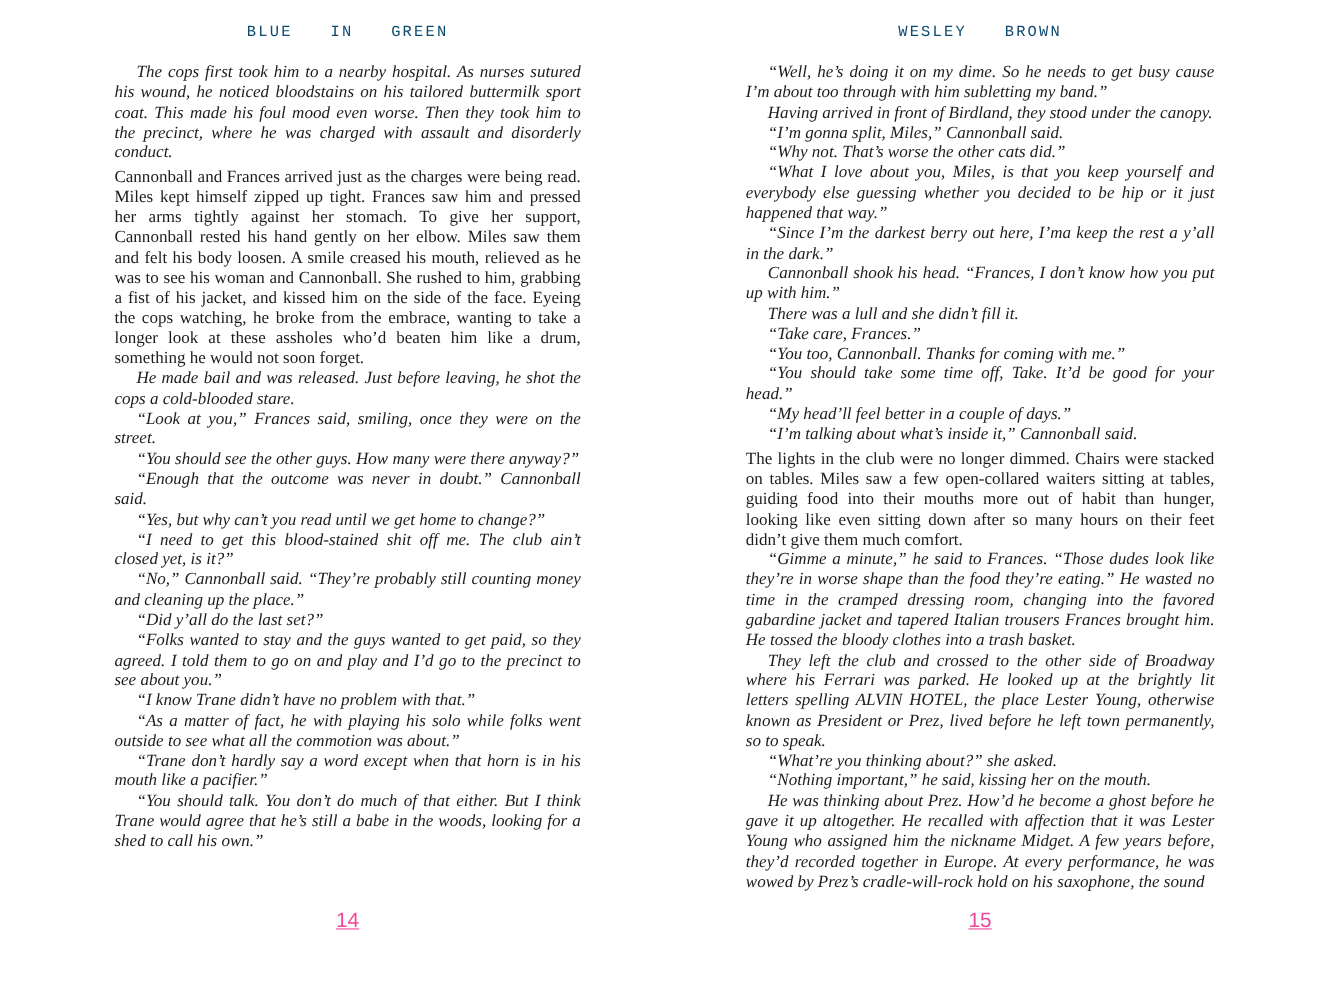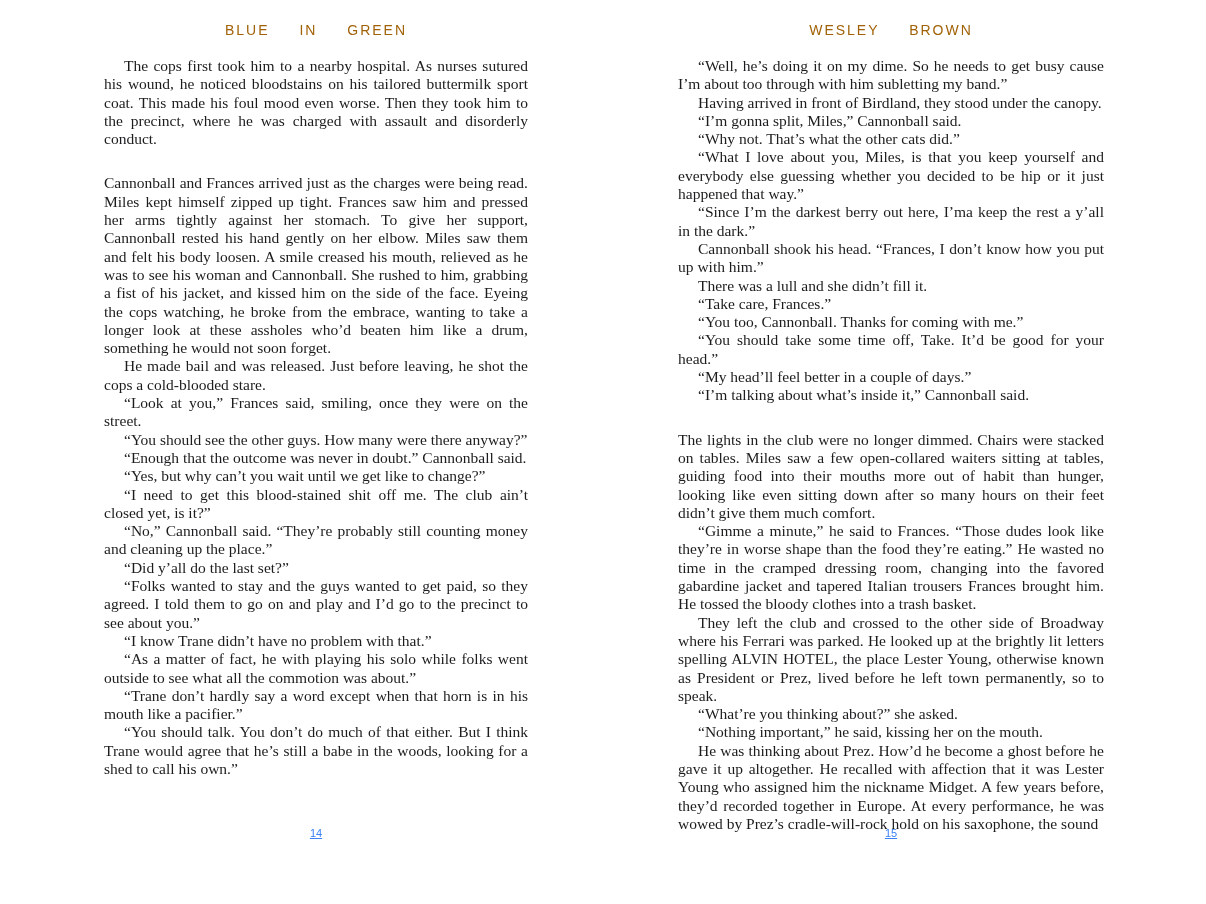--- a/index.html
+++ b/index.html
@@ -22,92 +22,92 @@
   }
   .page-left  { left: 104px; width: 424px; }
   .page-right { left: 678px; width: 426px; }
 
   .running-head {
     position: absolute;
     top: 22px;
     left: 0;
     width: 100%;
     text-align: center;
-    font-family: Liberation Sans, sans-serif;
+    font-family: Liberation Mono, monospace;
     font-size: 14px;
     letter-spacing: 2px;
     word-spacing: 24px;
-    color: #a16207;
+    color: #0c4a6e;
     white-space: nowrap;
   }
 
   .body-text {
     position: absolute;
     top: 57px;
     left: 0;
     right: 0;
     font-family: "Liberation Serif", serif;
     font-size: 15.5px;
     line-height: 18.3px;
     text-align: justify;
     color: #1c1c1e;
   }
   .body-text p.para {
     margin: 0;
     padding: 0;
   }
-  .body-text p.indent { text-indent: 20px; }
-  .body-text p.space-before { margin-top: 26px; }
+  .body-text p.indent { text-indent: 20px; font-style: italic; }
+  .body-text p.space-before { margin-top: 4px; }
 
   .page-number {
     position: absolute;
     top: 827px;
     left: 0;
     width: 100%;
     text-align: center;
     font-family: "Liberation Sans", sans-serif;
-    font-size: 11px;
-    color: #3b82f6;
+    font-size: 19px;
+    color: #ec4899;
     text-decoration: underline;
   }
 </style>
 </head>
 <body>
 
 <div class="spread">
 
   <div class="page page-left">
     <div class="running-head">BLUE IN GREEN</div>
     <div class="body-text">
         <p class="para indent">The cops first took him to a nearby hospital. As nurses sutured his wound, he noticed bloodstains on his tailored buttermilk sport coat. This made his foul mood even worse. Then they took him to the precinct, where he was charged with assault and disorderly conduct.</p>
         <p class="para space-before">Cannonball and Frances arrived just as the charges were being read. Miles kept himself zipped up tight. Frances saw him and pressed her arms tightly against her stomach. To give her support, Cannonball rested his hand gently on her elbow. Miles saw them and felt his body loosen. A smile creased his mouth, relieved as he was to see his woman and Cannonball. She rushed to him, grabbing a fist of his jacket, and kissed him on the side of the face. Eyeing the cops watching, he broke from the embrace, wanting to take a longer look at these assholes who’d beaten him like a drum, something he would not soon forget.</p>
         <p class="para indent">He made bail and was released. Just before leaving, he shot the cops a cold-blooded stare.</p>
         <p class="para indent">“Look at you,” Frances said, smiling, once they were on the street.</p>
         <p class="para indent">“You should see the other guys. How many were there anyway?”</p>
         <p class="para indent">“Enough that the outcome was never in doubt.” Cannonball said.</p>
-        <p class="para indent">“Yes, but why can’t you wait until we get like to change?”</p>
+        <p class="para indent">“Yes, but why can’t you read until we get home to change?”</p>
         <p class="para indent">“I need to get this blood-stained shit off me. The club ain’t closed yet, is it?”</p>
         <p class="para indent">“No,” Cannonball said. “They’re probably still counting money and cleaning up the place.”</p>
         <p class="para indent">“Did y’all do the last set?”</p>
         <p class="para indent">“Folks wanted to stay and the guys wanted to get paid, so they agreed. I told them to go on and play and I’d go to the precinct to see about you.”</p>
         <p class="para indent">“I know Trane didn’t have no problem with that.”</p>
         <p class="para indent">“As a matter of fact, he with playing his solo while folks went outside to see what all the commotion was about.”</p>
         <p class="para indent">“Trane don’t hardly say a word except when that horn is in his mouth like a pacifier.”</p>
         <p class="para indent">“You should talk. You don’t do much of that either. But I think Trane would agree that he’s still a babe in the woods, looking for a shed to call his own.”</p>
       </div>
     <div class="page-number">14</div>
   </div>
 
   <div class="page page-right">
     <div class="running-head">WESLEY BROWN</div>
     <div class="body-text">
         <p class="para indent">“Well, he’s doing it on my dime. So he needs to get busy cause I’m about too through with him subletting my band.”</p>
         <p class="para indent">Having arrived in front of Birdland, they stood under the canopy.</p>
         <p class="para indent">“I’m gonna split, Miles,” Cannonball said.</p>
-        <p class="para indent">“Why not. That’s what the other cats did.”</p>
+        <p class="para indent">“Why not. That’s worse the other cats did.”</p>
         <p class="para indent">“What I love about you, Miles, is that you keep yourself and everybody else guessing whether you decided to be hip or it just happened that way.”</p>
         <p class="para indent">“Since I’m the darkest berry out here, I’ma keep the rest a y’all in the dark.”</p>
         <p class="para indent">Cannonball shook his head. “Frances, I don’t know how you put up with him.”</p>
         <p class="para indent">There was a lull and she didn’t fill it.</p>
         <p class="para indent">“Take care, Frances.”</p>
         <p class="para indent">“You too, Cannonball. Thanks for coming with me.”</p>
         <p class="para indent">“You should take some time off, Take. It’d be good for your head.”</p>
         <p class="para indent">“My head’ll feel better in a couple of days.”</p>
         <p class="para indent">“I’m talking about what’s inside it,” Cannonball said.</p>
         <p class="para space-before">The lights in the club were no longer dimmed. Chairs were stacked on tables. Miles saw a few open-collared waiters sitting at tables, guiding food into their mouths more out of habit than hunger, looking like even sitting down after so many hours on their feet didn’t give them much comfort.</p>

